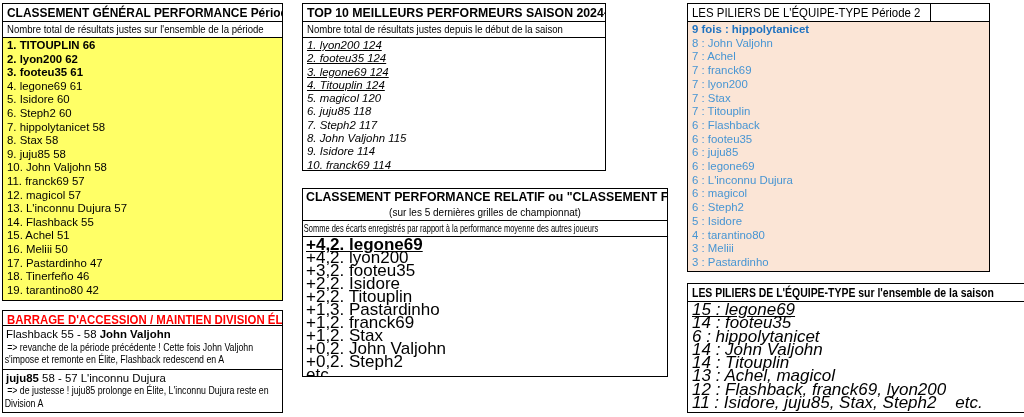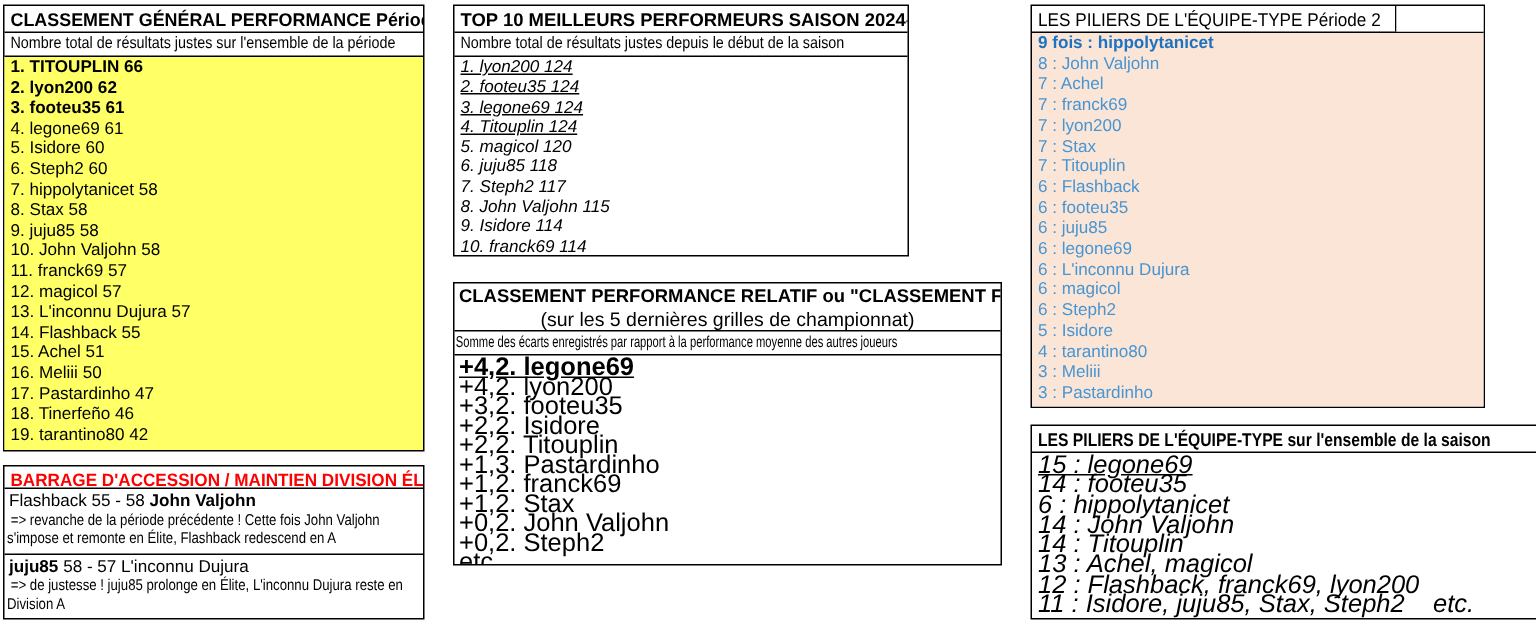--- a/index.html
+++ b/index.html
@@ -113,21 +113,21 @@
       <div class="li">6. juju85 118</div>
       <div class="li">7. Steph2 117</div>
       <div class="li">8. John Valjohn 115</div>
       <div class="li">9. Isidore 114</div>
       <div class="li">10. franck69 114</div>
     </div>
 </div>
 
 <div class="box" id="box-forme" style="left:302px;top:188px;width:366px;height:189px;">
   <div class="hdr" style="border-bottom:none;"><span class="sq">CLASSEMENT PERFORMANCE RELATIF ou "CLASSEMENT FORME"</span></div>
-  <div class="sub" style="font-size:13px;"><span>(sur les 5 dernières grilles de championnat)</span></div>
+  <div class="sub" style="font-size:10px;"><span>(sur les 5 dernières grilles de championnat)</span></div>
   <div class="note"><span class="sq" style="--sx:.84">Somme des écarts enregistrés par rapport à la performance moyenne des autres joueurs</span></div>
   <div class="list">
       <div class="li b u">+4,2. legone69</div>
       <div class="li">+4,2. lyon200</div>
       <div class="li">+3,2. footeu35</div>
       <div class="li">+2,2. Isidore</div>
       <div class="li">+2,2. Titouplin</div>
       <div class="li">+1,3. Pastardinho</div>
       <div class="li">+1,2. franck69</div>
       <div class="li">+1,2. Stax</div>

